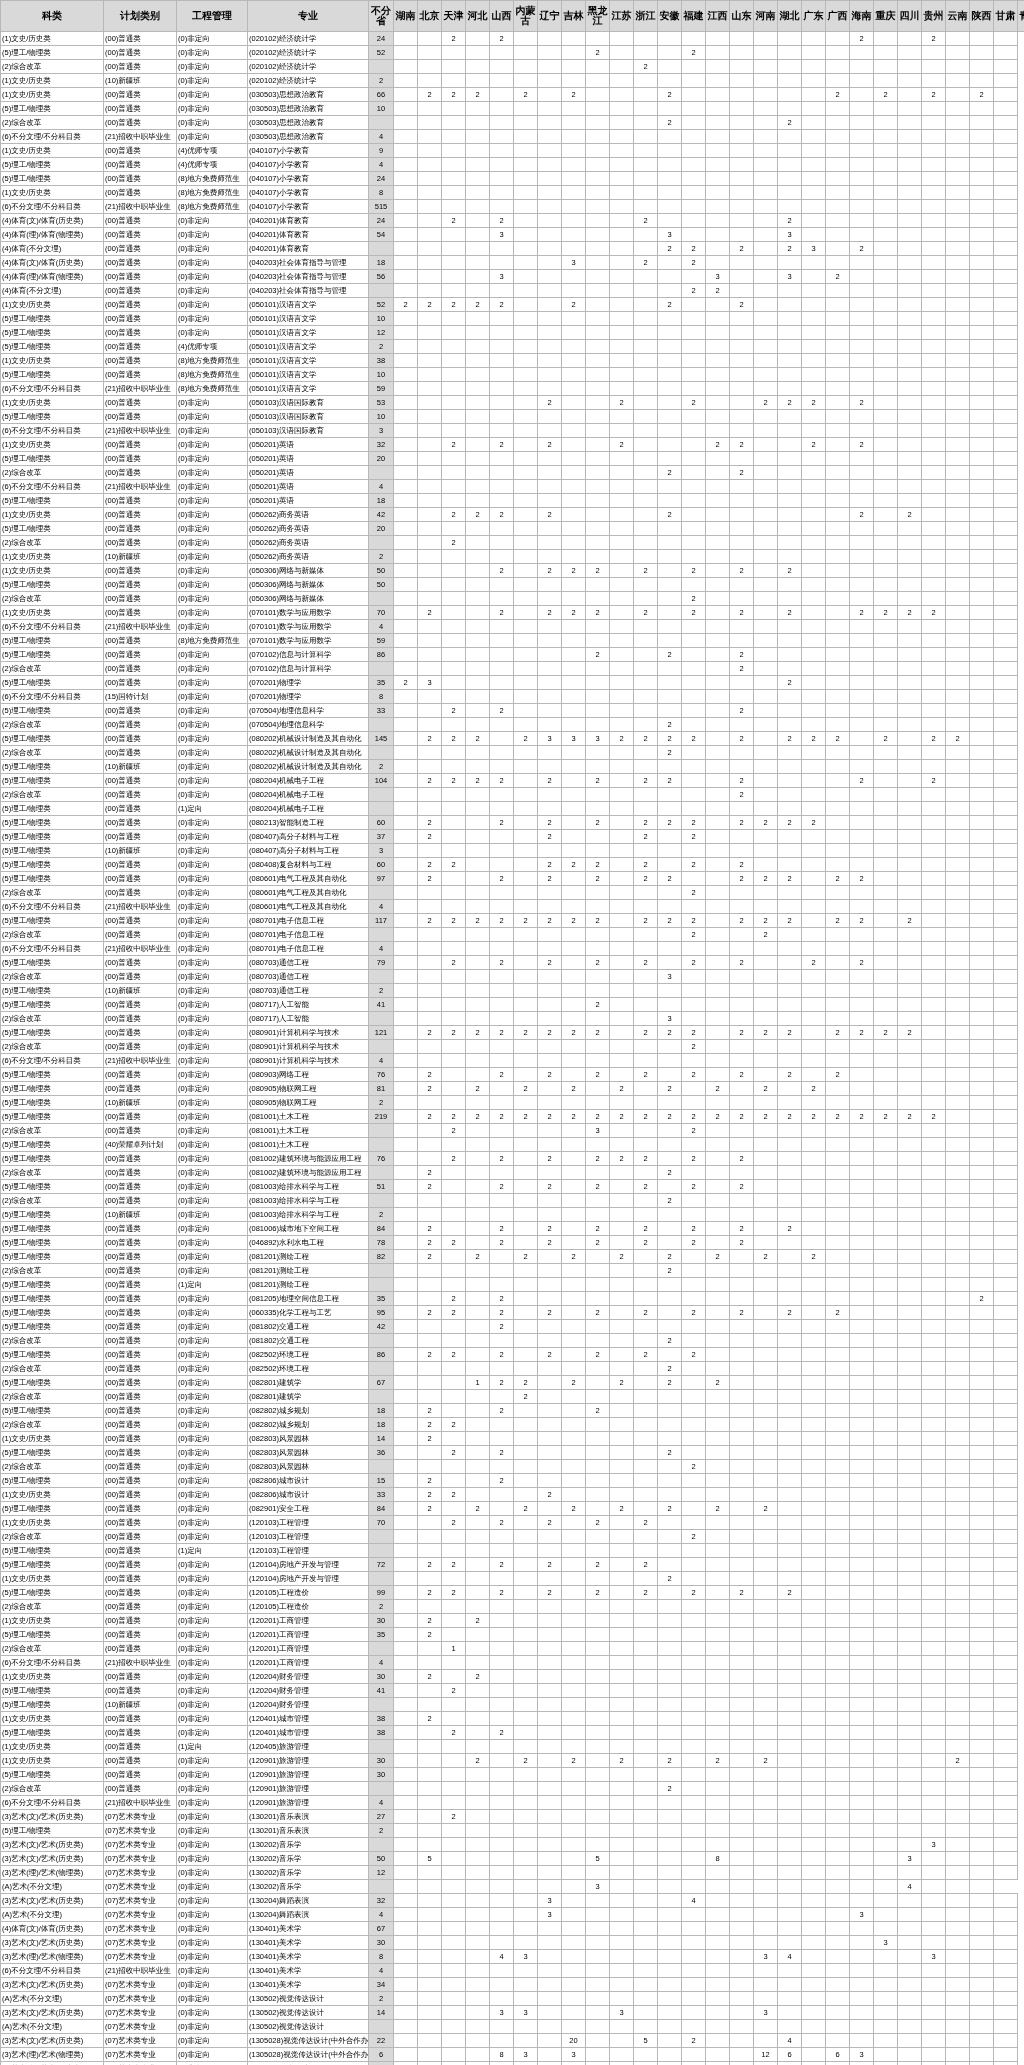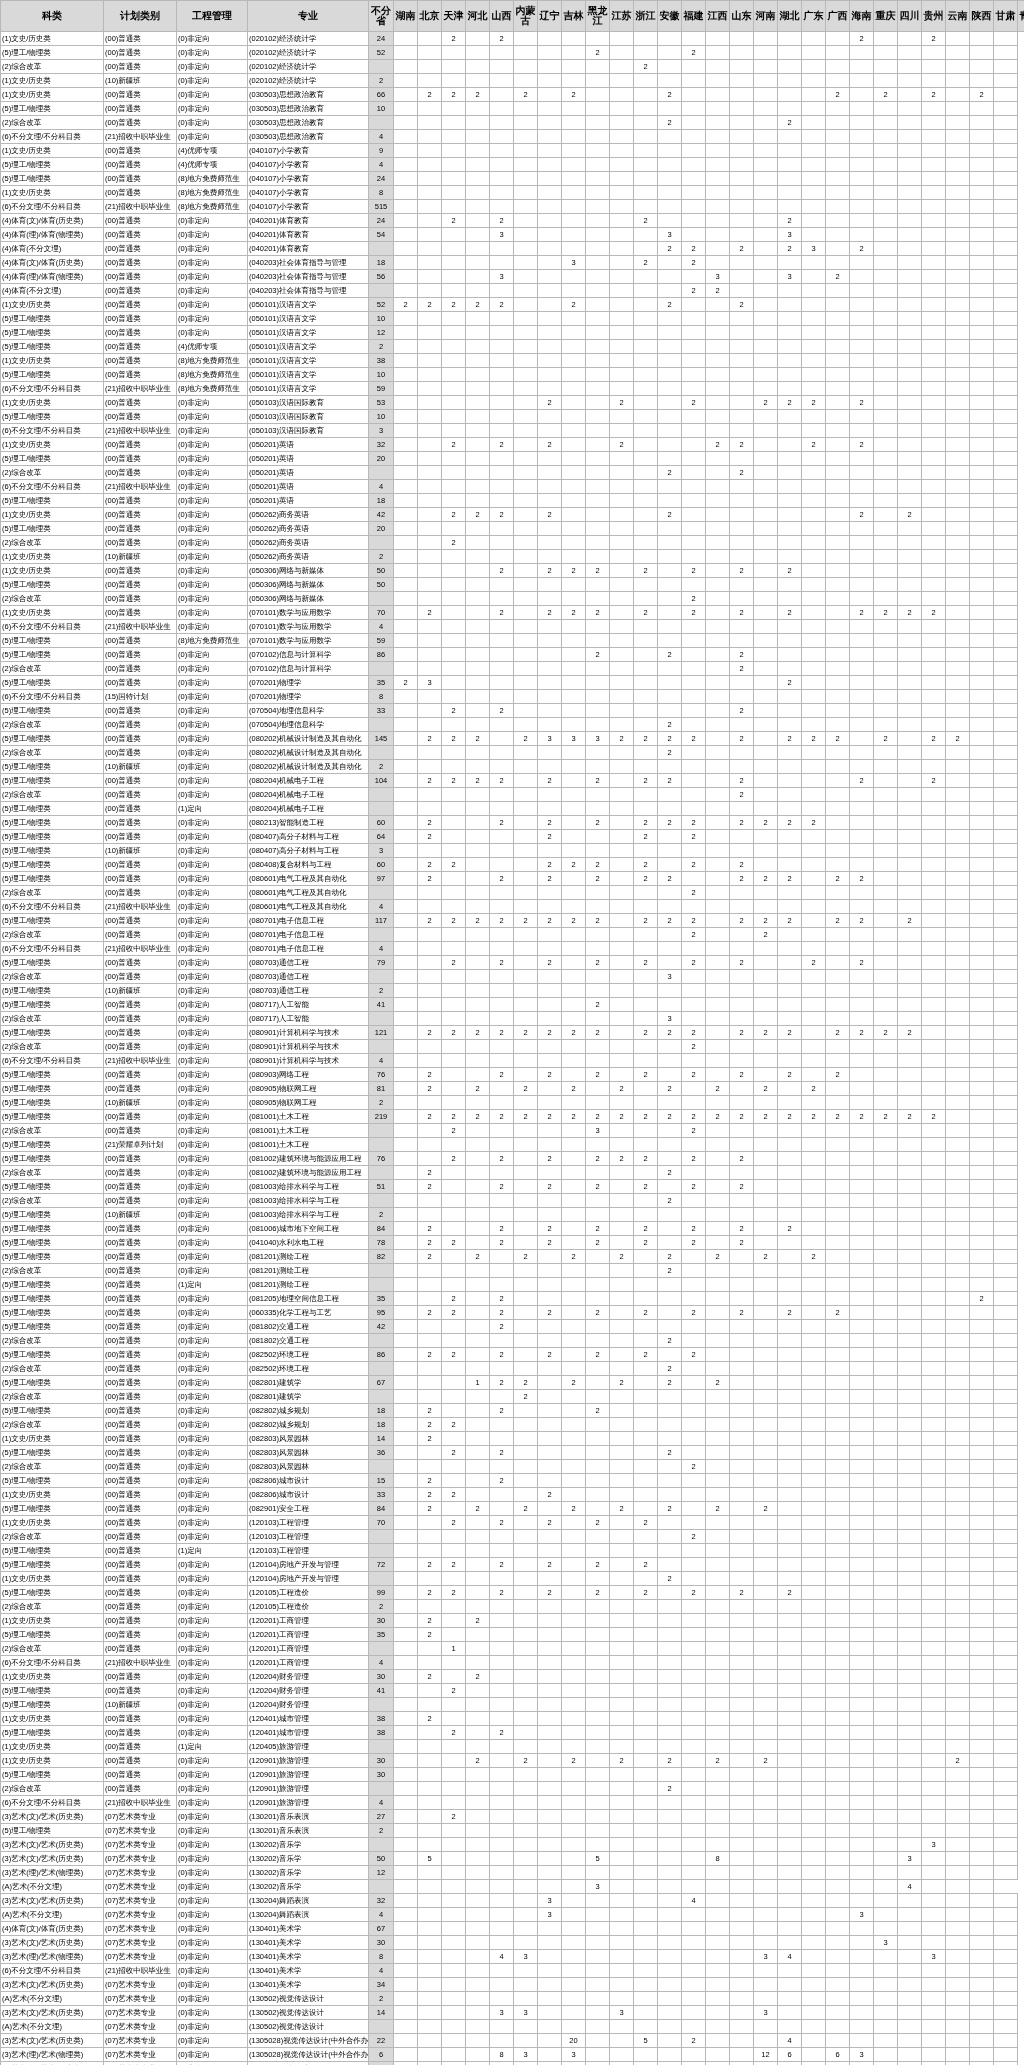--- a/index.html
+++ b/index.html
@@ -1939,21 +1939,21 @@
           <td class="c-prov num"></td>
           <td class="c-prov num"></td>
           <td class="c-prov num"></td>
           <td class="c-prov num"></td>
         </tr>
         <tr>
           <td class="c-kelei">(5)理工/物理类</td>
           <td class="c-jhlb">(00)普通类</td>
           <td class="c-jhxz">(0)非定向</td>
           <td class="c-zy">(080407)高分子材料与工程</td>
-          <td class="c-buf">64</td>
+          <td class="c-buf">37</td>
           <td class="c-prov num"></td>
           <td class="c-prov num">2</td>
           <td class="c-prov num"></td>
           <td class="c-prov num"></td>
           <td class="c-prov num"></td>
           <td class="c-prov num"></td>
           <td class="c-prov num">2</td>
           <td class="c-prov num"></td>
           <td class="c-prov num"></td>
           <td class="c-prov num"></td>
@@ -2662,21 +2662,21 @@
           <td class="c-prov num"></td>
           <td class="c-prov num"></td>
           <td class="c-prov num"></td>
           <td class="c-prov num"></td>
           <td class="c-prov num"></td>
           <td class="c-prov num"></td>
           <td class="c-prov num"></td>
         </tr>
         <tr>
           <td class="c-kelei">(5)理工/物理类</td>
-          <td class="c-jhlb">(21)荣耀卓列计划</td>
+          <td class="c-jhlb">(40)荣耀卓列计划</td>
           <td class="c-jhxz">(0)非定向</td>
           <td class="c-zy">(081001)土木工程</td>
           <td class="c-buf"></td>
           <td class="c-prov num"></td>
           <td class="c-prov num"></td>
           <td class="c-prov num"></td>
           <td class="c-prov num"></td>
           <td class="c-prov num"></td>
           <td class="c-prov num"></td>
           <td class="c-prov num"></td>
@@ -2895,21 +2895,21 @@
           <td class="c-prov num"></td>
           <td class="c-prov num"></td>
           <td class="c-prov num"></td>
           <td class="c-prov num"></td>
           <td class="c-prov num"></td>
         </tr>
         <tr>
           <td class="c-kelei">(5)理工/物理类</td>
           <td class="c-jhlb">(00)普通类</td>
           <td class="c-jhxz">(0)非定向</td>
-          <td class="c-zy">(041040)水利水电工程</td>
+          <td class="c-zy">(046892)水利水电工程</td>
           <td class="c-buf">78</td>
           <td class="c-prov num"></td>
           <td class="c-prov num">2</td>
           <td class="c-prov num">2</td>
           <td class="c-prov num"></td>
           <td class="c-prov num">2</td>
           <td class="c-prov num"></td>
           <td class="c-prov num">2</td>
           <td class="c-prov num"></td>
           <td class="c-prov num">2</td>

